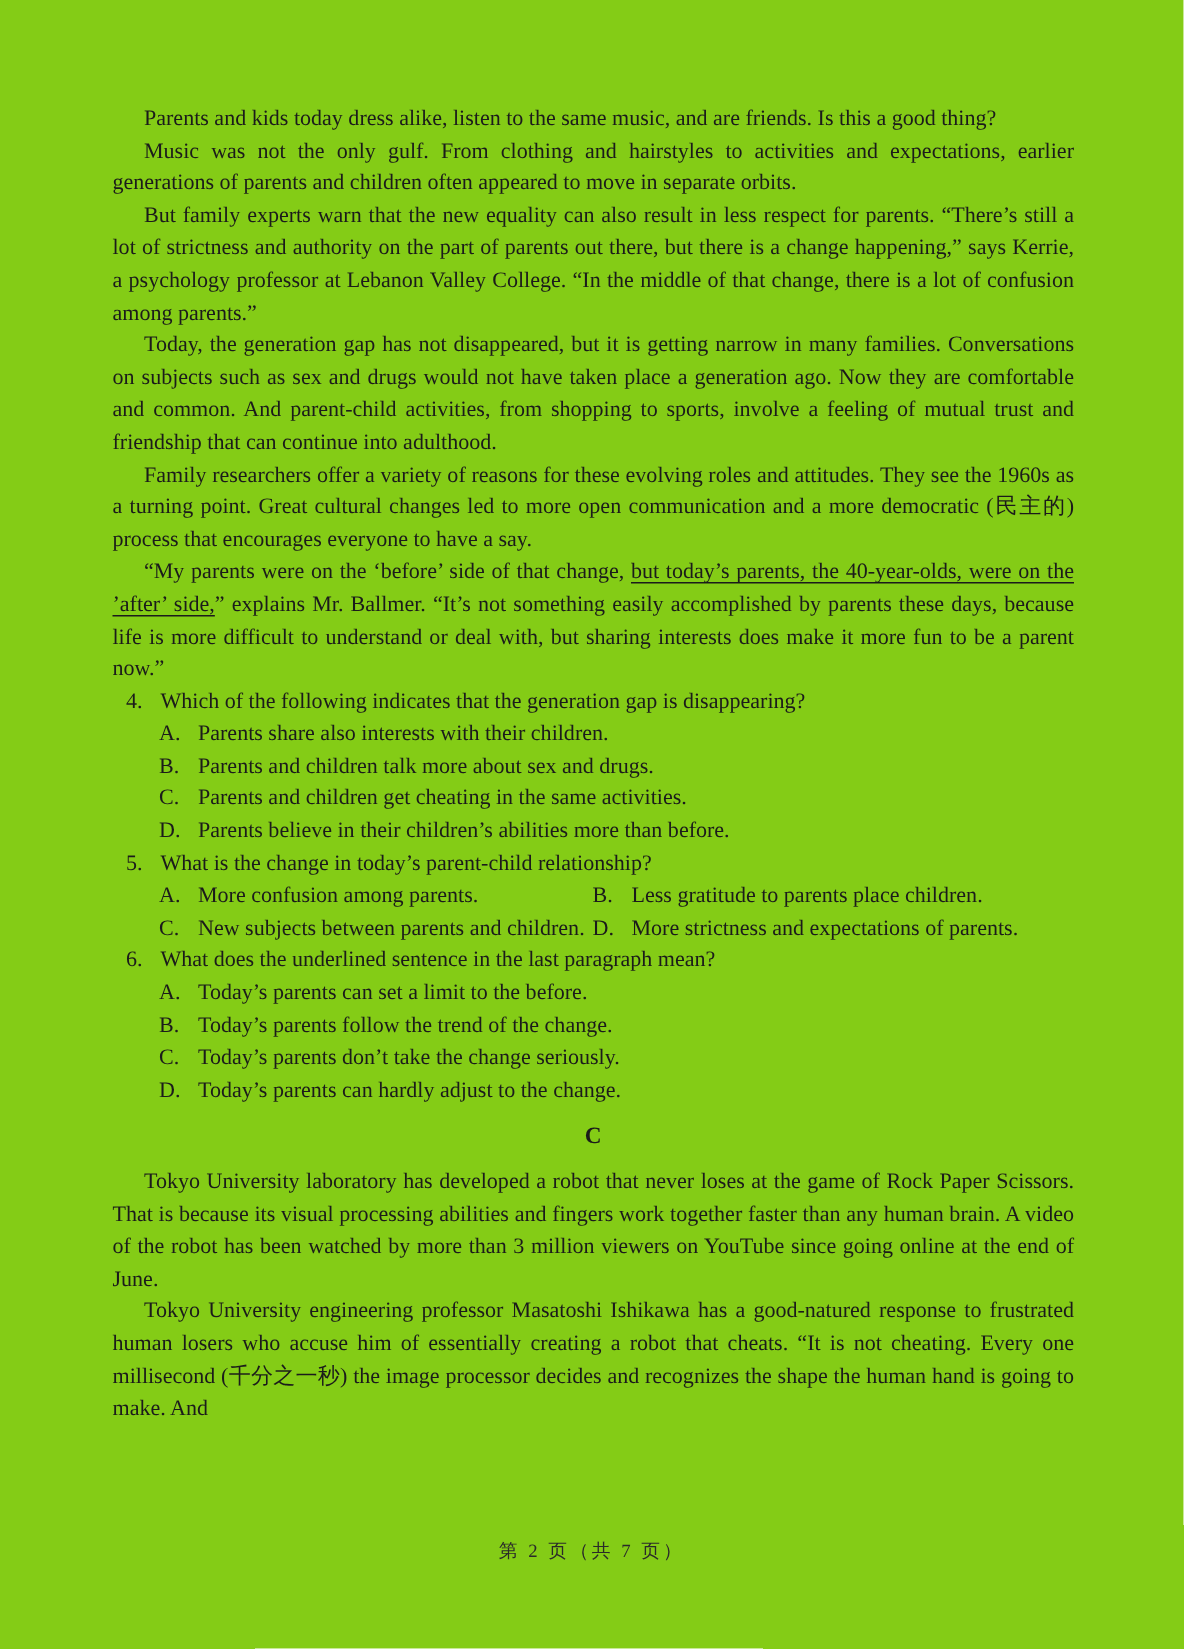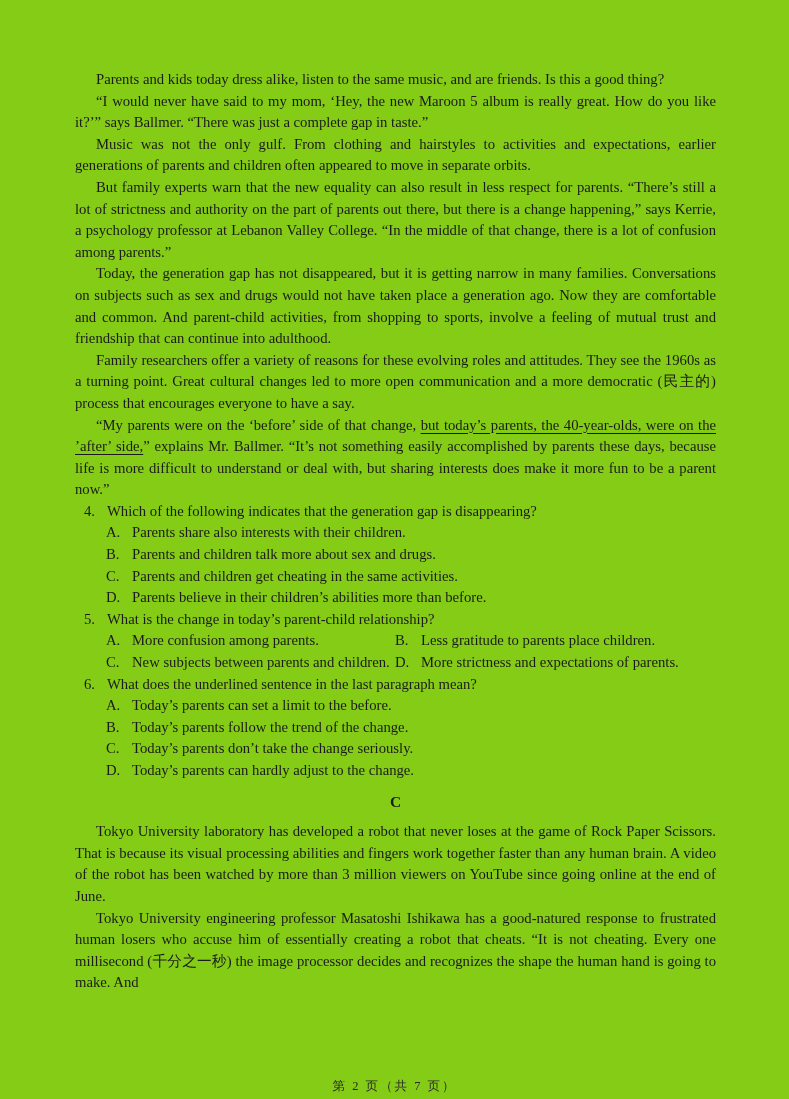--- a/index.html
+++ b/index.html
@@ -62,35 +62,34 @@
     text-align: center;
     font-weight: bold;
     font-size: 15.5px;
     line-height: 21.6px;
     margin: 9px 0 9px 0;
   }
   .footer {
     position: absolute;
     left: 0;
     right: 0;
-    top: 1078px;
+    top: 1026px;
     text-align: center;
     font-size: 12.5px;
     letter-spacing: 2px;
     color: #2a2a2a;
   }
 </style>
 </head>
 <body>
 
 <div class="page">
   <div class="content">
 
     <p class="para">Parents and kids today dress alike, listen to the same music, and are friends.  Is this a good thing?</p>
-    <p class="para">“I would never have said to my mom, ‘Hey, the new Maroon 5 album is really great.  How do you like it?’” says Ballmer.  “There was just a complete gap in taste.”</p>
     <p class="para">Music was not the only gulf.  From clothing and hairstyles to activities and expectations, earlier generations of parents and children often appeared to move in separate orbits.</p>
     <p class="para">But family experts warn that the new equality can also result in less respect for parents.  “There’s still a lot of strictness and authority on the part of parents out there, but there is a change happening,” says Kerrie, a psychology professor at Lebanon Valley College.  “In the middle of that change, there is a lot of confusion among parents.”</p>
     <p class="para">Today, the generation gap has not disappeared, but it is getting narrow in many families.  Conversations on subjects such as sex and drugs would not have taken place a generation ago.  Now they are comfortable and common.  And parent-child activities, from shopping to sports, involve a feeling of mutual trust and friendship that can continue into adulthood.</p>
     <p class="para">Family researchers offer a variety of reasons for these evolving roles and attitudes.  They see the 1960s as a turning point.  Great cultural changes led to more open communication and a more democratic (民主的) process that encourages everyone to have a say.</p>
 
     <p class="para"><span>“My parents were on the ‘before’ side of that change, </span><span class="underline">but today’s parents, the 40-year-olds, were on the ’after’ side,</span><span>” explains Mr. Ballmer.  “It’s not something easily accomplished by parents these days, because life is more difficult to understand or deal with, but sharing interests does make it more fun to be a parent now.”</span></p>
 
     <div class="question">
       <div class="q-line">
         <span class="q-num">4.</span>

